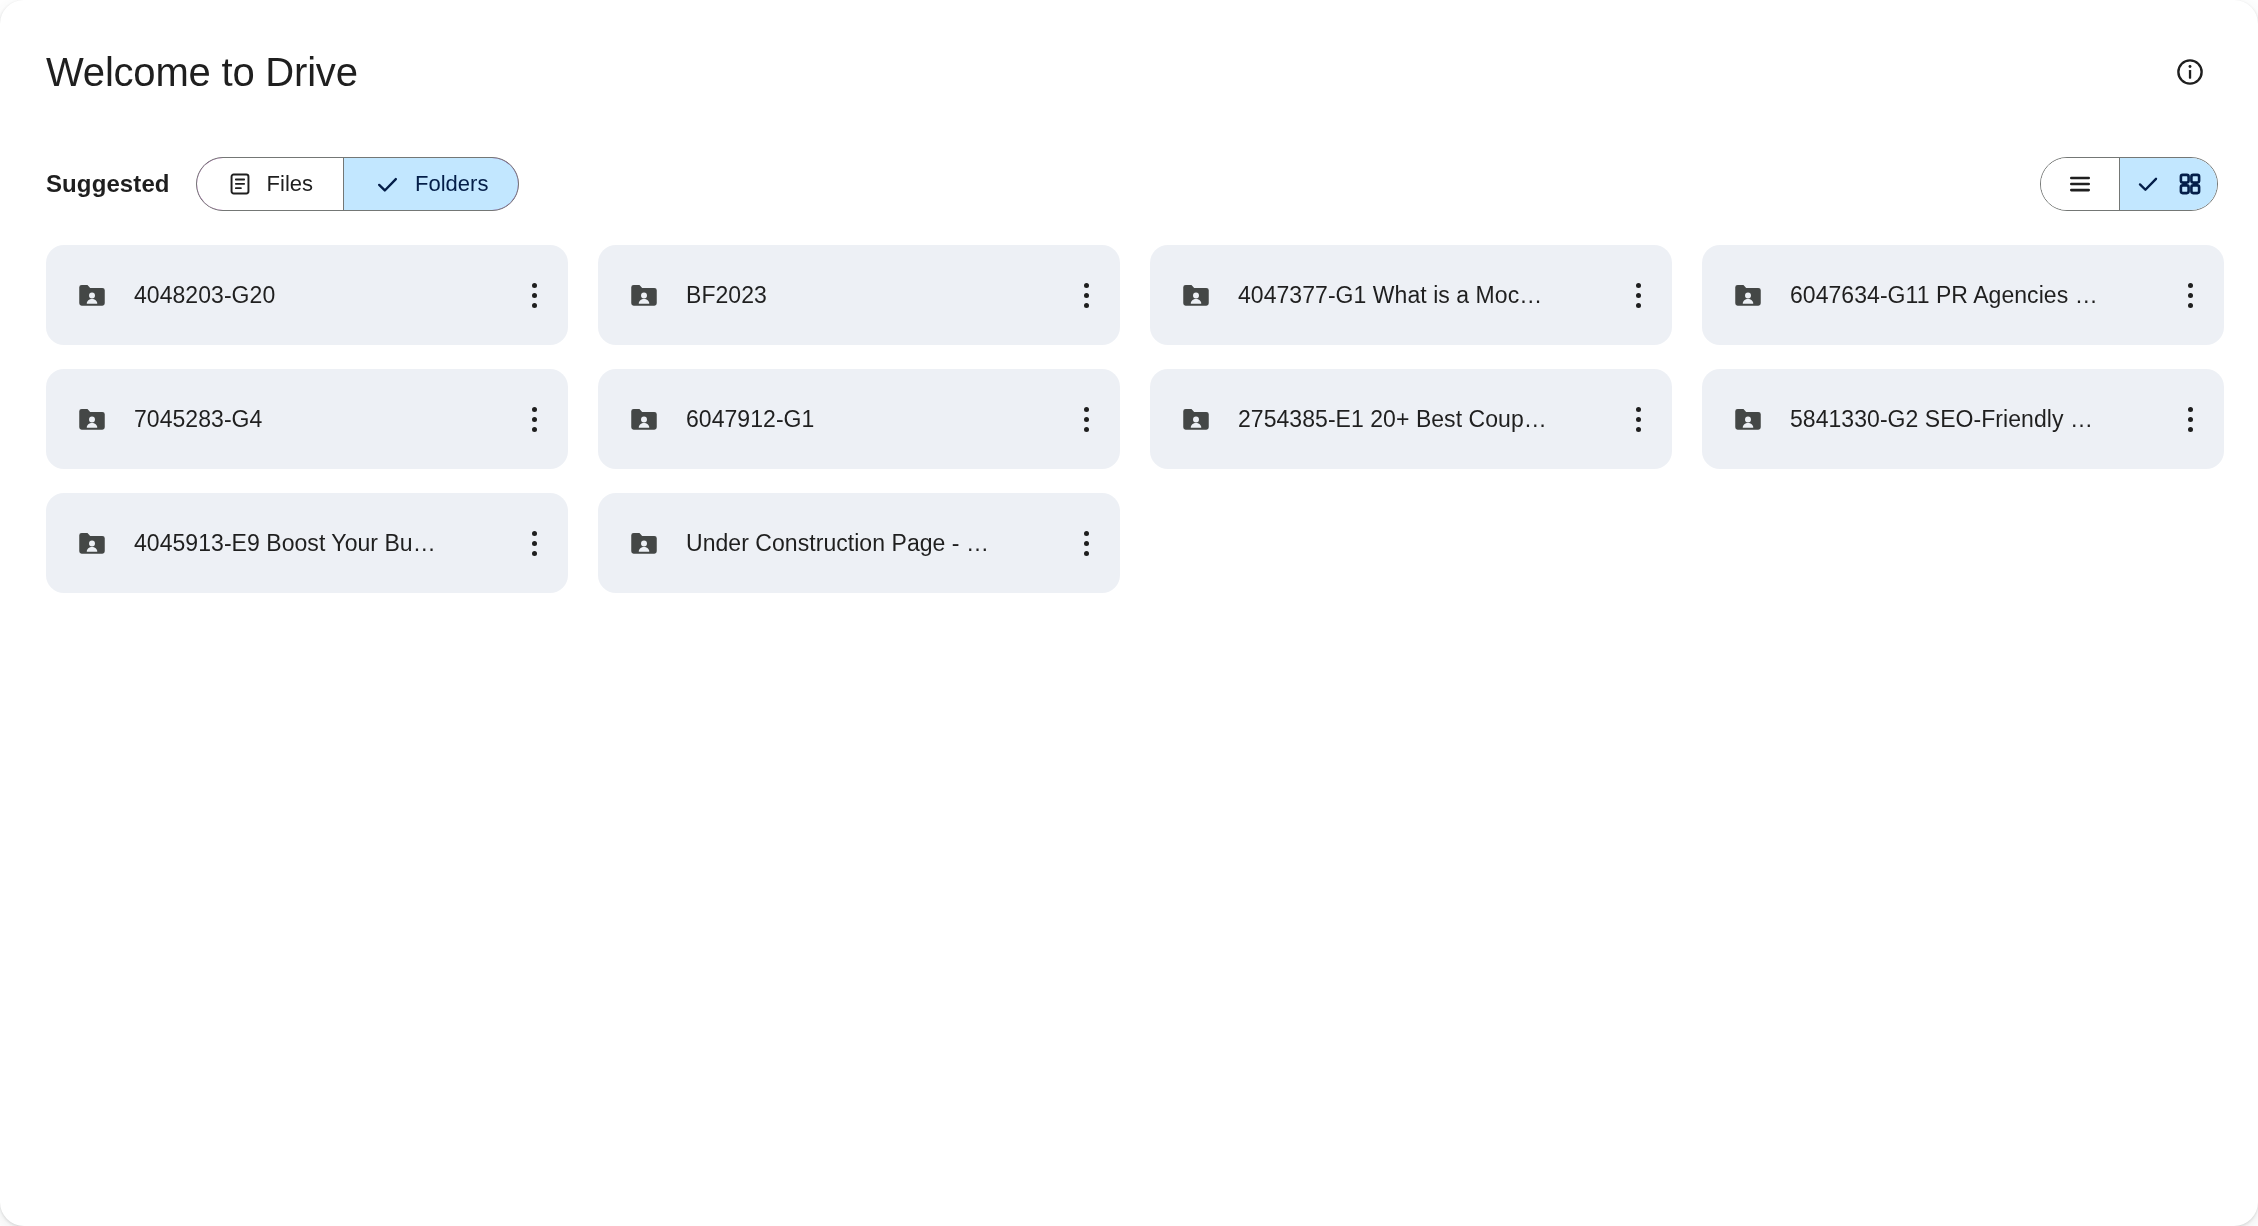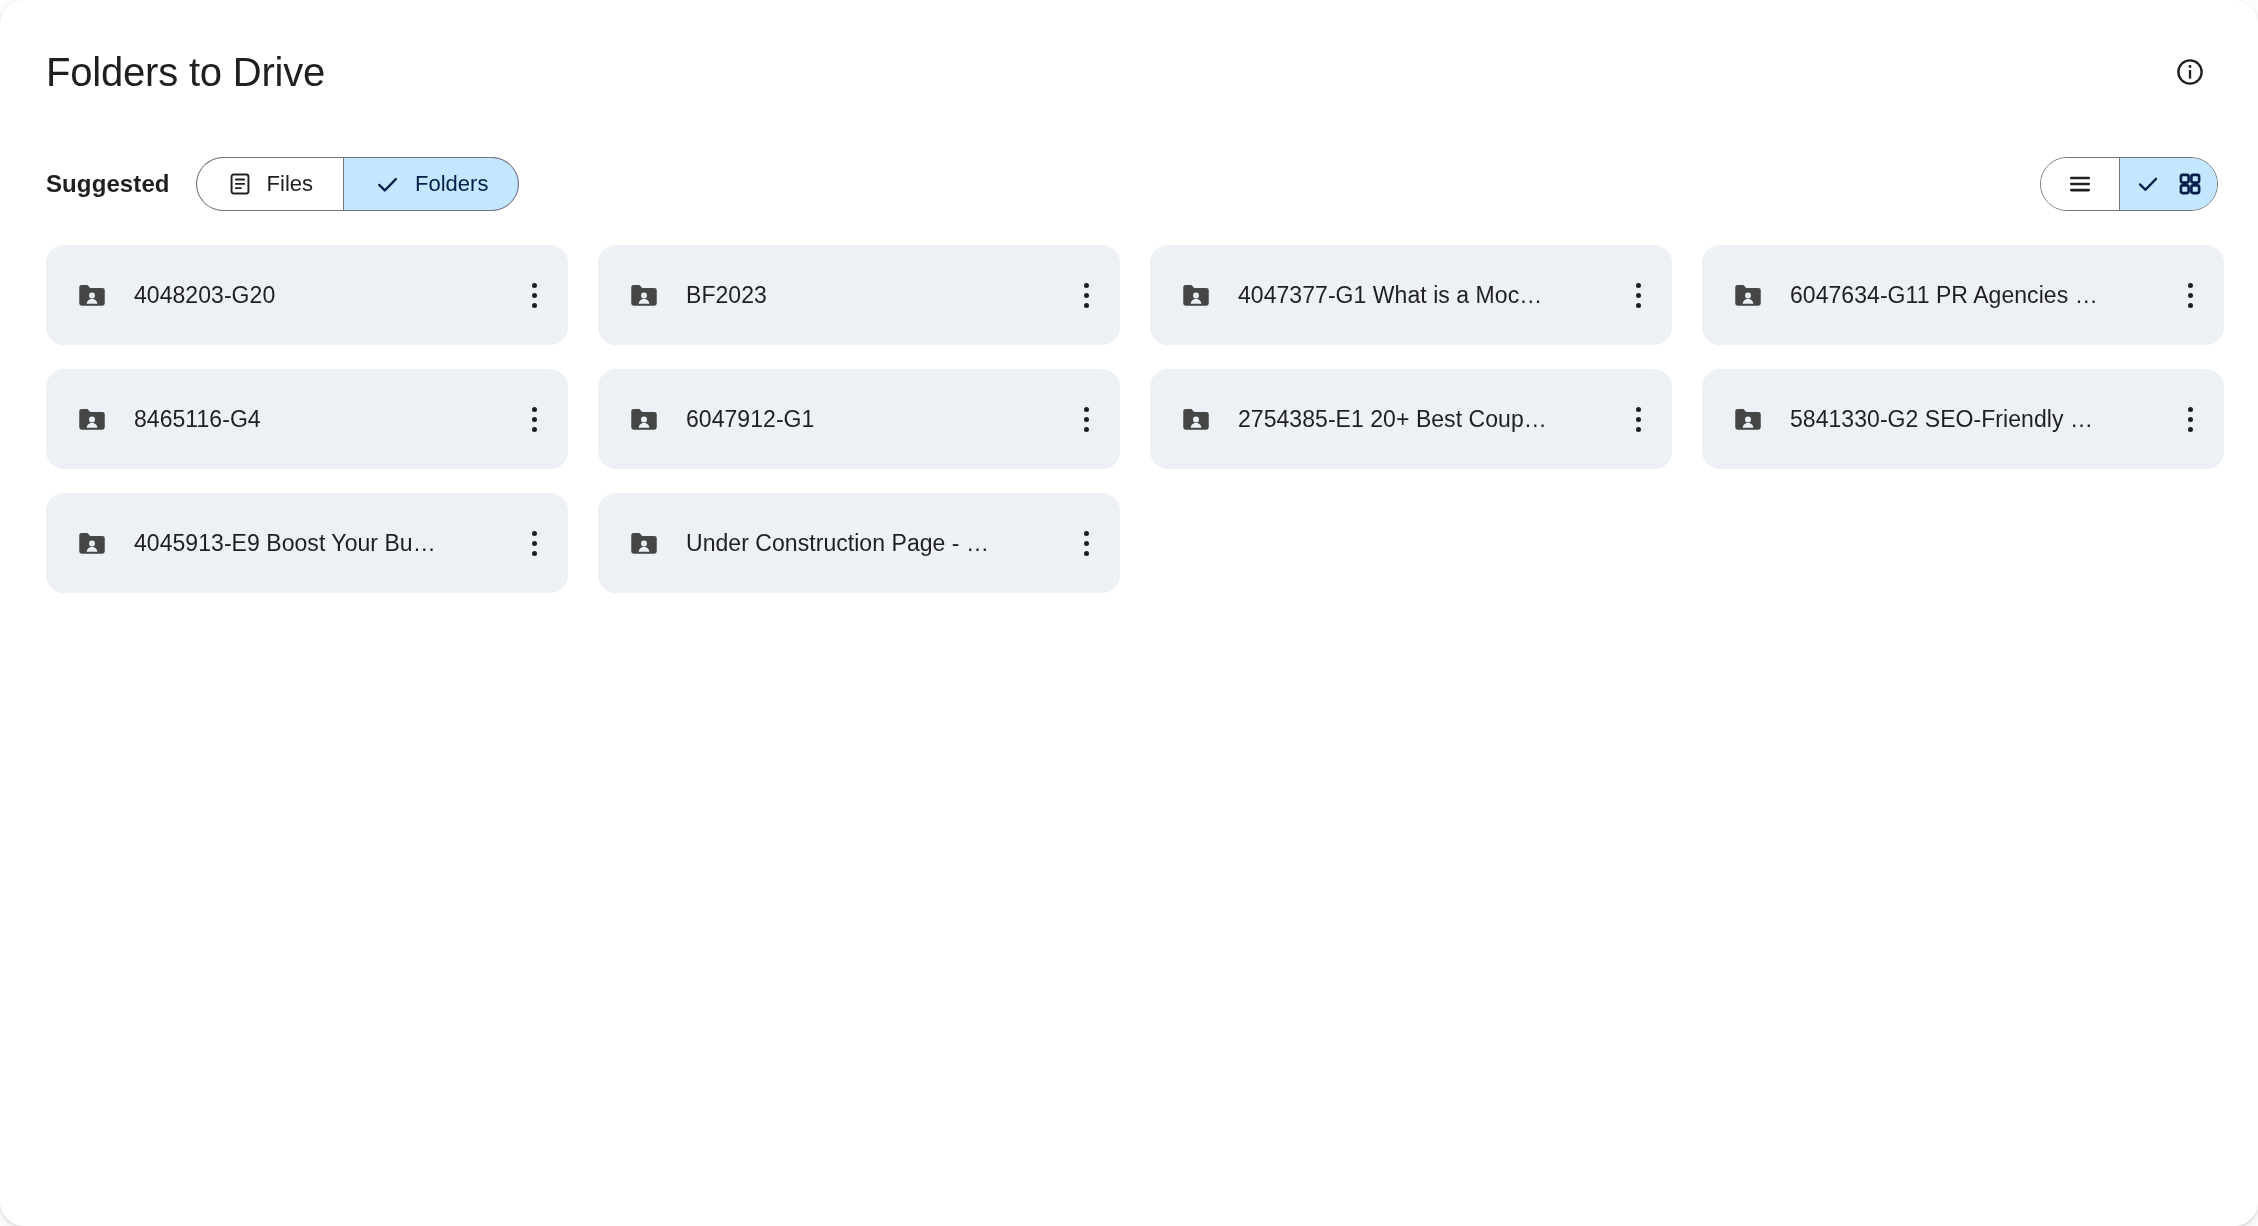--- a/index.html
+++ b/index.html
@@ -202,21 +202,21 @@
   }
   .dots { display: flex; flex-direction: column; gap: 5px; align-items: center; }
   .dots i { display: block; width: 5px; height: 5px; border-radius: 50%; background: #1f1f1f; }
 </style>
 </head>
 <body>
 
 <div class="drive-surface">
 
   <div class="header-row">
-    <div class="page-title">Folders to Drive</div>
+    <div class="page-title">Welcome to Drive</div>
     <button class="info-btn">
       <svg width="30" height="30" viewBox="0 0 24 24">
         <circle cx="12" cy="12" r="9.3" fill="none" stroke="#1f1f1f" stroke-width="1.9"></circle>
         <circle cx="12" cy="7.6" r="1.15" fill="#1f1f1f"></circle>
         <rect x="11.1" y="10.3" width="1.85" height="7" rx="0.5" fill="#1f1f1f"></rect>
       </svg>
     </button>
   </div>
 
   <div class="controls-row">
@@ -343,21 +343,21 @@
 
     <div class="card-row">
       <div class="folder-card">
         <span class="folder-icon">
           <svg width="34" height="34" viewBox="0 0 24 24">
             <path d="M3 6.6a1.7 1.7 0 0 1 1.7-1.7h4.1l1.9 2.1h8.6A1.7 1.7 0 0 1 21 8.7v9.1a1.7 1.7 0 0 1-1.7 1.7H4.7A1.7 1.7 0 0 1 3 17.8z" fill="#444746"></path>
             <circle cx="12" cy="12.3" r="2.1" fill="#edf0f5"></circle>
             <path d="M8.3 18.1c0-2.1 1.7-3.3 3.7-3.3s3.7 1.2 3.7 3.3z" fill="#edf0f5"></path>
           </svg>
         </span>
-        <span class="folder-name">8465116-G4</span>
+        <span class="folder-name">7045283-G4</span>
         <button class="more-btn">
           <span class="dots">
               <i></i>
               <i></i>
               <i></i>
             </span>
         </button>
       </div>
 
       <div class="folder-card">

